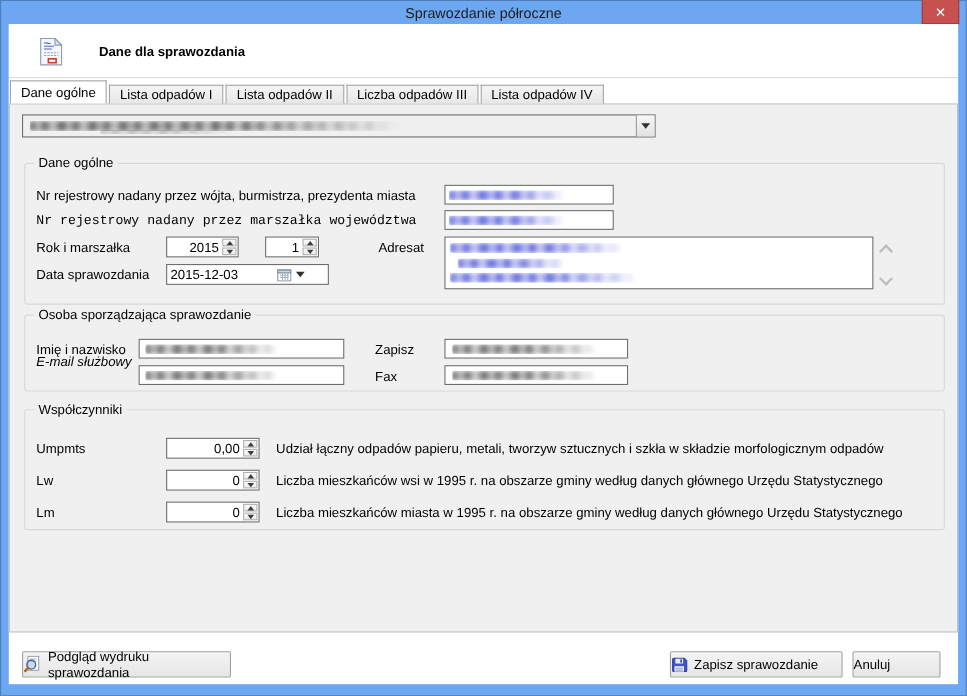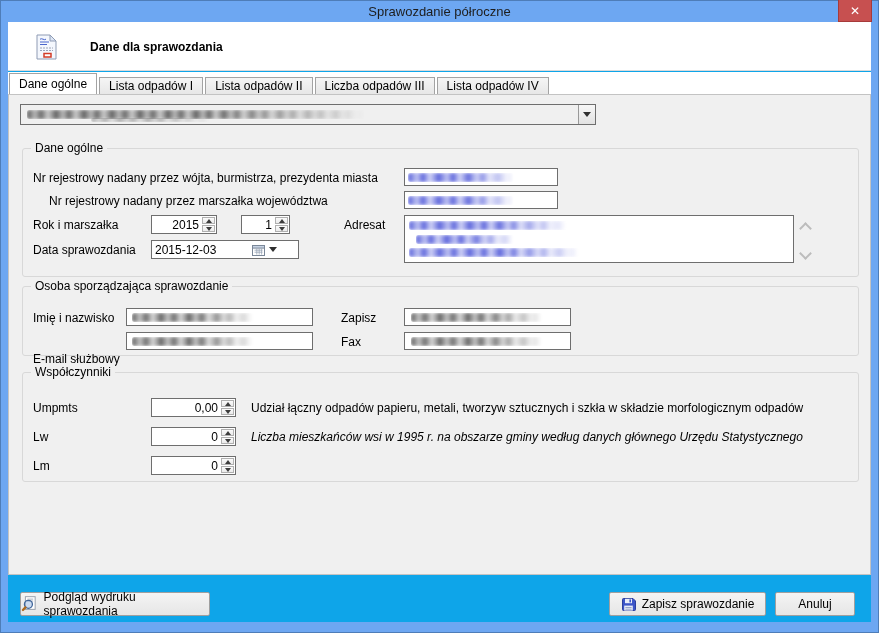--- a/index.html
+++ b/index.html
@@ -10,21 +10,21 @@
             box-shadow: inset 0 0 0 1px #4e7db8; font-size:12px; color:#000; }
 
   .titlebar { position:absolute; top:1px; left:1px; right:1px; height:21px;
               display:flex; align-items:center; justify-content:center;
               color:#1d1d1d; font-size:13px;border-radius:10px; }
   .close-btn { position:absolute; top:-1px; right:6px; width:34px; height:22px;
                background:#c75050; border:1px solid #a73a3a; border-top:none;
                color:#fff; font-size:12px; font-weight:bold;
                display:flex; align-items:center; justify-content:center; cursor:pointer; }
 
-  .content { position:absolute; left:8px; right:8px; top:22px; bottom:11px; background:#0ea5e9; }
+  .content { position:absolute; left:8px; right:8px; top:22px; bottom:11px; background:#ffffff; }
 
   .header { position:absolute; top:0; left:0; right:0; height:49px; background:#fff;
             border-bottom:1px solid #dadada; }
   .header-icon { position:absolute; left:28px; top:12px; }
   .header-title { position:absolute; left:82px; top:0; height:49px; display:flex; align-items:center;
                   font-weight:bold; font-size:12px; }
 
   .tabstrip { position:absolute; top:50px; left:0; right:0; height:22px; background:#fff;
               display:flex; align-items:flex-end; padding-left:1px; }
   .tab { height:17px; padding:0 9px; display:flex; align-items:center;
@@ -90,21 +90,21 @@
   .chev::before { content:''; position:absolute; left:1px; top:3px; width:7px; height:7px;
                   border-top:2px solid #bcbcbc; border-right:2px solid #bcbcbc; }
   .chev.up::before   { transform:rotate(-45deg); }
   .chev.down::before { transform:rotate(135deg); top:-1px; }
 
   .coef-desc { font-size:12px; }
 
   
   .btn { position:absolute; height:24px; background:linear-gradient(#f4f4f4,#e6e6e6);
          border:1px solid #9f9f9f; border-radius:2px; display:flex; align-items:center;
-         justify-content:center; gap:6px; font-size:12px; cursor:pointer; }
+         gap:6px; font-size:12px; cursor:pointer; }
   #btn-preview { left:12px;  top:570px; width:190px; }
   #btn-save    { left:601px; top:570px; width:157px; }
   #btn-cancel  { left:767px; top:570px; width:80px; }
 </style>
 </head>
 <body>
 
 <div class="window">
 
   <div class="titlebar">
@@ -151,21 +151,21 @@
       </div>
 
       <div class="group" id="group-general">
         <span class="group-label">Dane ogólne</span>
 
         <span class="lbl" style="left:10px; top:19px;">Nr rejestrowy nadany przez wójta, burmistrza, prezydenta miasta</span>
         <div class="tfield" style="left:381px; top:19px; width:154px;">
           <span class="streak blue" style="left:3px; top:4px; width:106px;"></span>
         </div>
 
-        <span class="lbl" style="left:26px; top:42px;">Nr rejestrowy nadany przez marszałka województwa</span>
+        <span class="lbl" style="left:10px; top:42px;font-family:Liberation Mono, monospace;">Nr rejestrowy nadany przez marszałka województwa</span>
         <div class="tfield" style="left:381px; top:42px; width:154px;">
           <span class="streak blue" style="left:3px; top:4px; width:106px;"></span>
         </div>
 
         <span class="lbl" style="left:10px; top:66px;">Rok i marszałka</span>
 
         <div class="spin" style="left:128px; top:66px; width:66px;">
           <input value="2015" style="">
           <div class="spin-btns">
             <div class="spin-btn">
@@ -217,21 +217,21 @@
         <span class="lbl" style="left:10px; top:21px;">Imię i nazwisko</span>
         <div class="tfield" style="left:103px; top:21px; width:187px;">
           <span class="streak gray" style="left:5px; top:4px; width:122px;"></span>
         </div>
 
         <span class="lbl" style="left:318px; top:21px;">Zapisz</span>
         <div class="tfield" style="left:381px; top:21px; width:167px;">
           <span class="streak gray" style="left:6px; top:4px; width:132px;"></span>
         </div>
 
-        <span class="lbl" style="left:10px; top:62px;">E-mail służbowy</span>
+        <span class="lbl" style="left:10px; top:32px;font-style:italic;">E-mail służbowy</span>
         <div class="tfield" style="left:103px; top:45px; width:187px;">
           <span class="streak gray" style="left:5px; top:4px; width:122px;"></span>
         </div>
 
         <span class="lbl" style="left:318px; top:45px;">Fax</span>
         <div class="tfield" style="left:381px; top:45px; width:167px;">
           <span class="streak gray" style="left:6px; top:4px; width:132px;"></span>
         </div>
       </div>
 
@@ -257,34 +257,35 @@
           <input value="0" style="">
           <div class="spin-btns">
             <div class="spin-btn">
               <i class="tri-up"></i>
               </div>
             <div class="spin-btn">
               <i class="tri-down"></i>
               </div>
           </div>
         </div>
-        <span class="lbl coef-desc" style="left:228px; top:54px;font-style:italic;">Liczba mieszkańców wsi w 1995 r. na obszarze gminy według danych głównego Urzędu Statystycznego</span>
+        <span class="lbl coef-desc" style="left:228px; top:54px;">Liczba mieszkańców wsi w 1995 r. na obszarze gminy według danych głównego Urzędu Statystycznego</span>
 
         <span class="lbl" style="left:10px; top:83px;">Lm</span>
         <div class="spin" style="left:128px; top:83px; width:85px;">
           <input value="0" style="">
           <div class="spin-btns">
             <div class="spin-btn">
               <i class="tri-up"></i>
               </div>
             <div class="spin-btn">
               <i class="tri-down"></i>
               </div>
           </div>
         </div>
+        <span class="lbl coef-desc" style="left:228px; top:83px;">Liczba mieszkańców miasta w 1995 r. na obszarze gminy według danych głównego Urzędu Statystycznego</span>
       </div>
     </div>
 
     <div class="btn" id="btn-preview">
       <svg width="17" height="16" viewBox="0 0 17 16">
         <rect x="4.5" y="0.5" width="10" height="13" fill="#fff" stroke="#98a0ac"></rect>
         <line x1="6.5" y1="3" x2="12.5" y2="3" stroke="#aab2be"></line>
         <line x1="6.5" y1="5" x2="12.5" y2="5" stroke="#aab2be"></line>
         <circle cx="7.6" cy="8.3" r="4.1" fill="rgba(160,190,230,0.55)" stroke="#3f6599" stroke-width="1.3"></circle>
         <line x1="4.5" y1="11.5" x2="2" y2="14.1" stroke="#b06a1e" stroke-width="2.4" stroke-linecap="round"></line>

